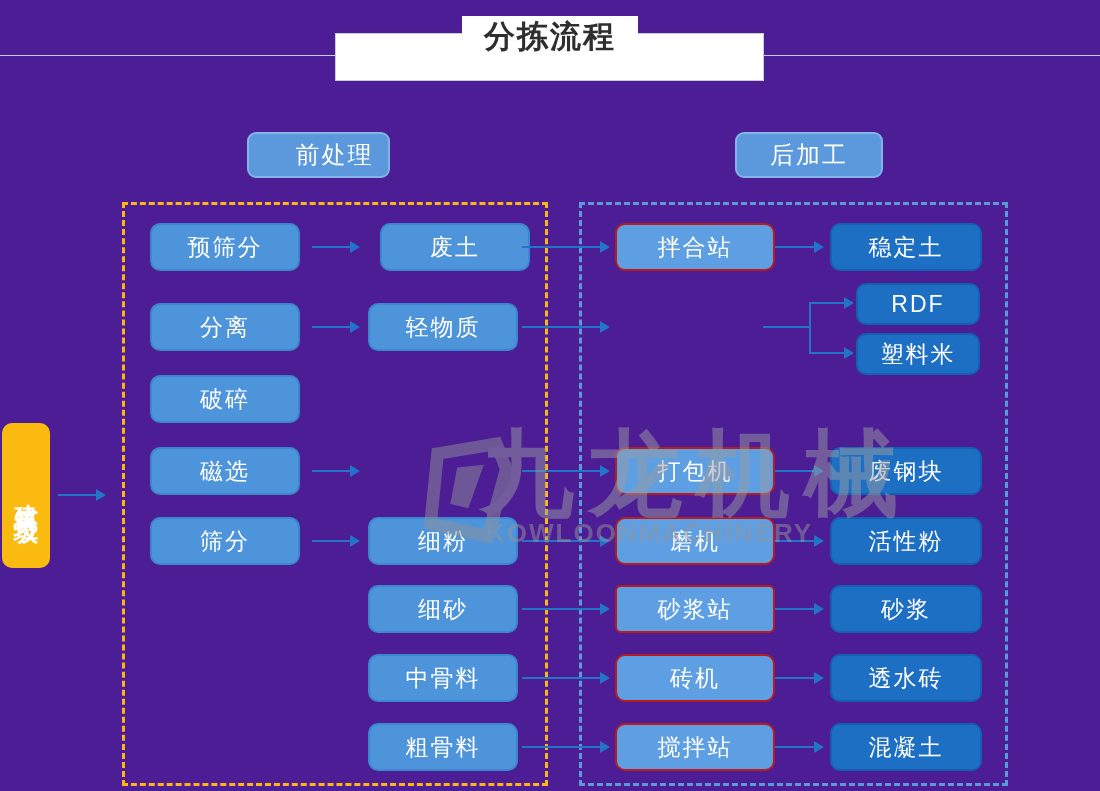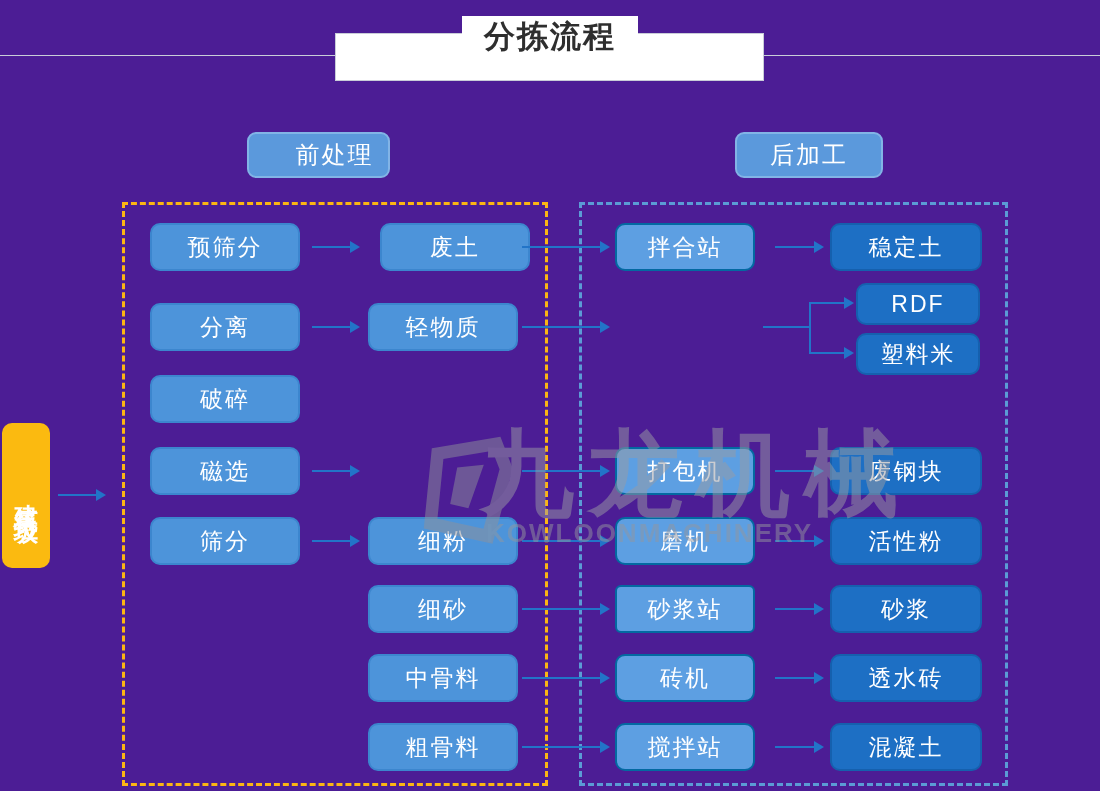--- a/index.html
+++ b/index.html
@@ -27,21 +27,21 @@
 
   
   .source { position:absolute; left:2px; top:423px; width:48px; height:145px; background:#fbba10; border-radius:10px;
             color:#fff; font-size:24px; font-weight:bold; writing-mode:vertical-rl; text-orientation:upright;
             display:flex; align-items:center; justify-content:center; letter-spacing:6px; z-index:2; }
 
   
   .box { position:absolute; height:48px; border-radius:10px; display:flex; align-items:center; justify-content:center;
          color:#fff; font-size:23px; letter-spacing:2px; z-index:2; }
   .b-mid  { width:150px; background:#4d94da; border:2px solid #3c86ce; }
-  .b-proc { width:140px; background:#5d9fe2; border:2px solid #0369a1; }
+  .b-proc { width:160px; background:#5d9fe2; border:2px solid #b91c1c; }
   .b-dark { width:152px; background:#1d6fc4; border:2px solid #1560ae; }
   .b-small{ width:124px; height:42px; }
 
   
   .arr, .line { position:absolute; height:0; border-top:2px solid #2274c8; z-index:2; }
   .arr::after { content:""; position:absolute; right:-2px; top:-7px; width:0; height:0;
                 border-left:10px solid #2274c8; border-top:6px solid transparent; border-bottom:6px solid transparent; }
   .vline { position:absolute; width:2px; background:#2274c8; z-index:2; }
 
   

